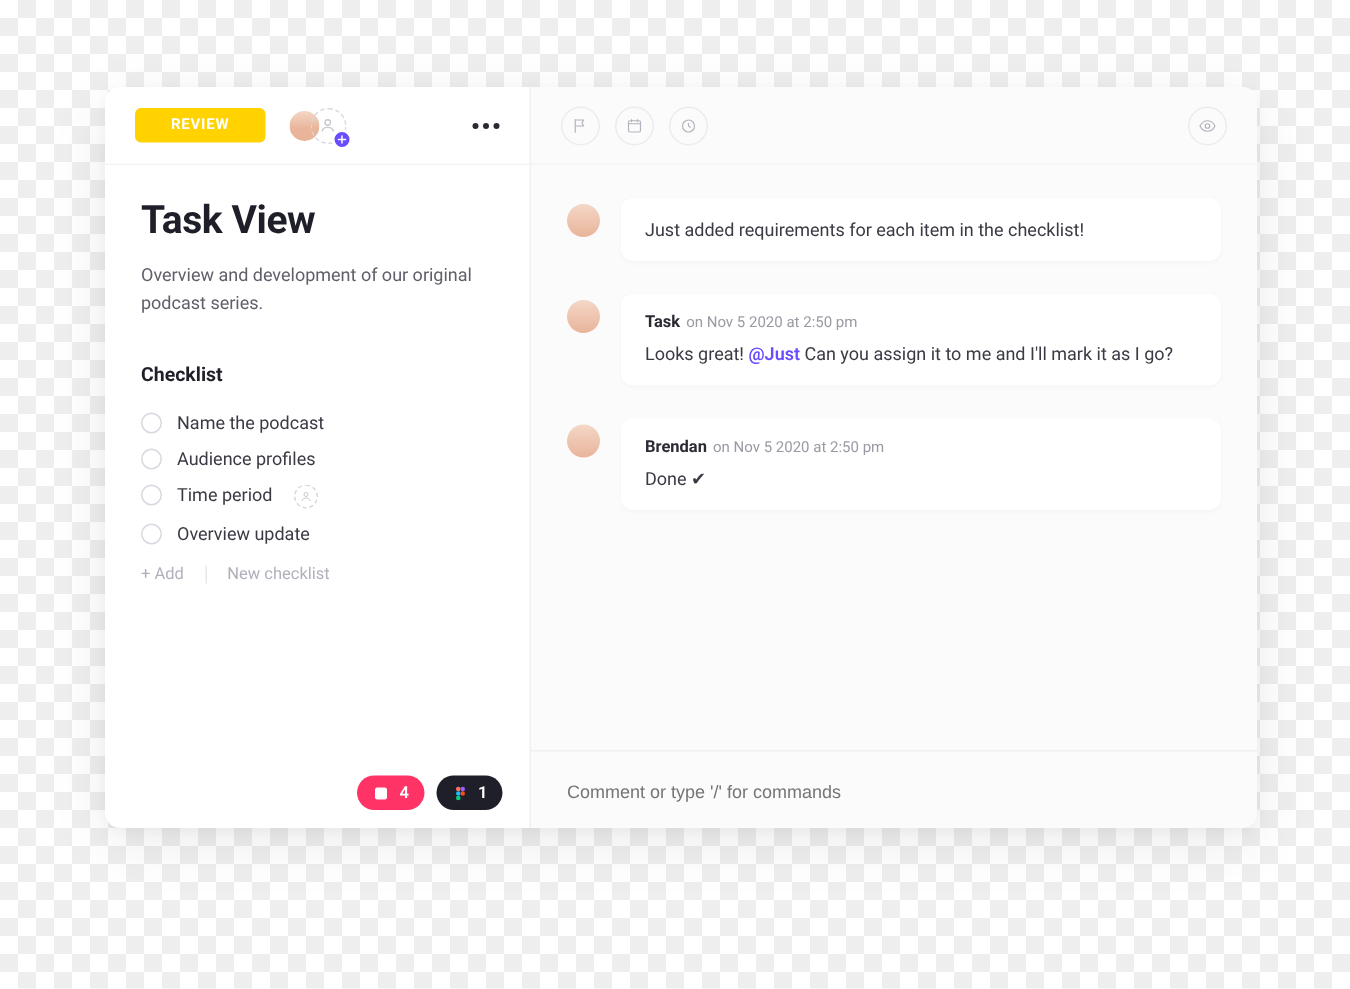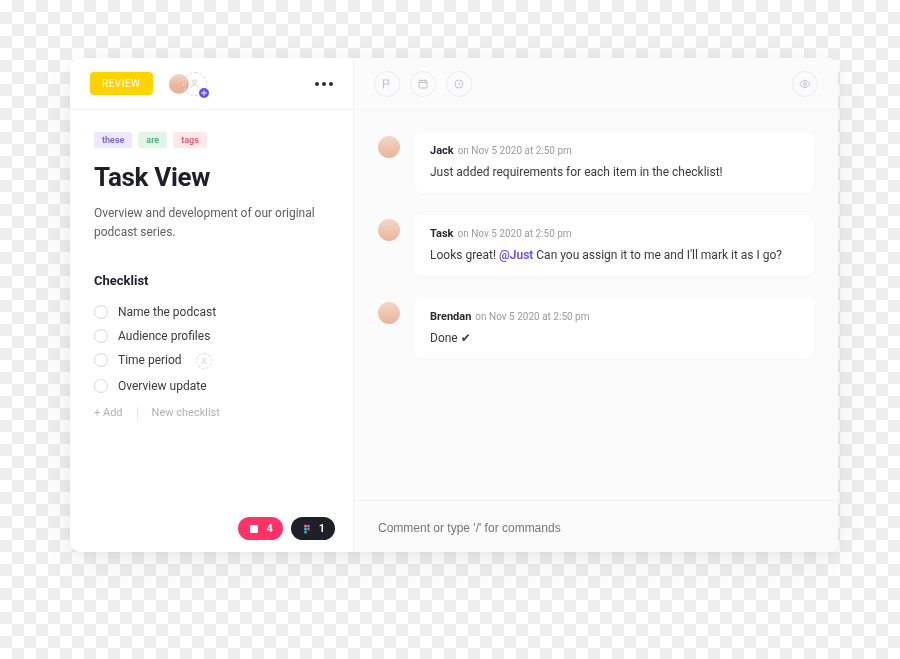--- a/index.html
+++ b/index.html
@@ -39,23 +39,23 @@
     height: 52px;
     display: flex;
     align-items: center;
     padding: 0 20px;
     border-bottom: 1px solid #f3f3f5;
   }
   .badge {
     background: #ffd200;
     color: #fff;
     font-size: 10px;
-    font-weight: 400;
+    font-weight: 700;
     letter-spacing: .5px;
-    padding: 6px 12px;
+    padding: 6px 24px;
     border-radius: 4px;
   }
   .left-header .avatars {
     display: flex;
     align-items: center;
     margin-left: 14px;
     position: relative;
   }
   .avatar-sm {
     width: 24px; height: 24px; border-radius: 50%;
@@ -200,25 +200,20 @@
         </div>
       </div>
       <div class="more-btn">
         <span></span>
         <span></span>
         <span></span>
       </div>
     </div>
 
     <div class="left-body">
-      <div class="tags" id="tags">
-          <span class="tag" style="background: rgb(237, 231, 255); color: rgb(122, 99, 214);">these</span>
-          <span class="tag" style="background: rgb(226, 246, 232); color: rgb(76, 175, 122);">are</span>
-          <span class="tag" style="background: rgb(255, 231, 234); color: rgb(229, 90, 106);">tags</span>
-        </div>
       <h1 class="title">Task View</h1>
       <p class="desc">Overview and development of our original podcast series.</p>
 
       <div class="section-h">Checklist</div>
       <div id="checklist">
           <div class="check-item">
             <span class="check-circle"></span>
             <span>Name the podcast</span>
           </div>
           <div class="check-item">
@@ -292,21 +287,20 @@
             <path d="M2 12s3.5-7 10-7 10 7 10 7-3.5 7-10 7S2 12 2 12z"></path>
             <circle cx="12" cy="12" r="3"></circle>
           </svg>
       </div>
     </div>
 
     <div class="comments" id="comments">
         <div class="comment">
           <div class="av"></div>
           <div class="bubble">
-            <div class="meta"><b>Jack</b><span>on Nov 5 2020 at 2:50 pm</span></div>
             <div class="body">Just added requirements for each item in the checklist!</div>
           </div>
         </div>
         <div class="comment">
           <div class="av"></div>
           <div class="bubble">
             <div class="meta"><b>Task</b><span>on Nov 5 2020 at 2:50 pm</span></div>
             <div class="body"><span>Looks great! </span><span class="mention">@Just</span><span> Can you assign it to me and I'll mark it as I go?</span></div>
           </div>
         </div>

